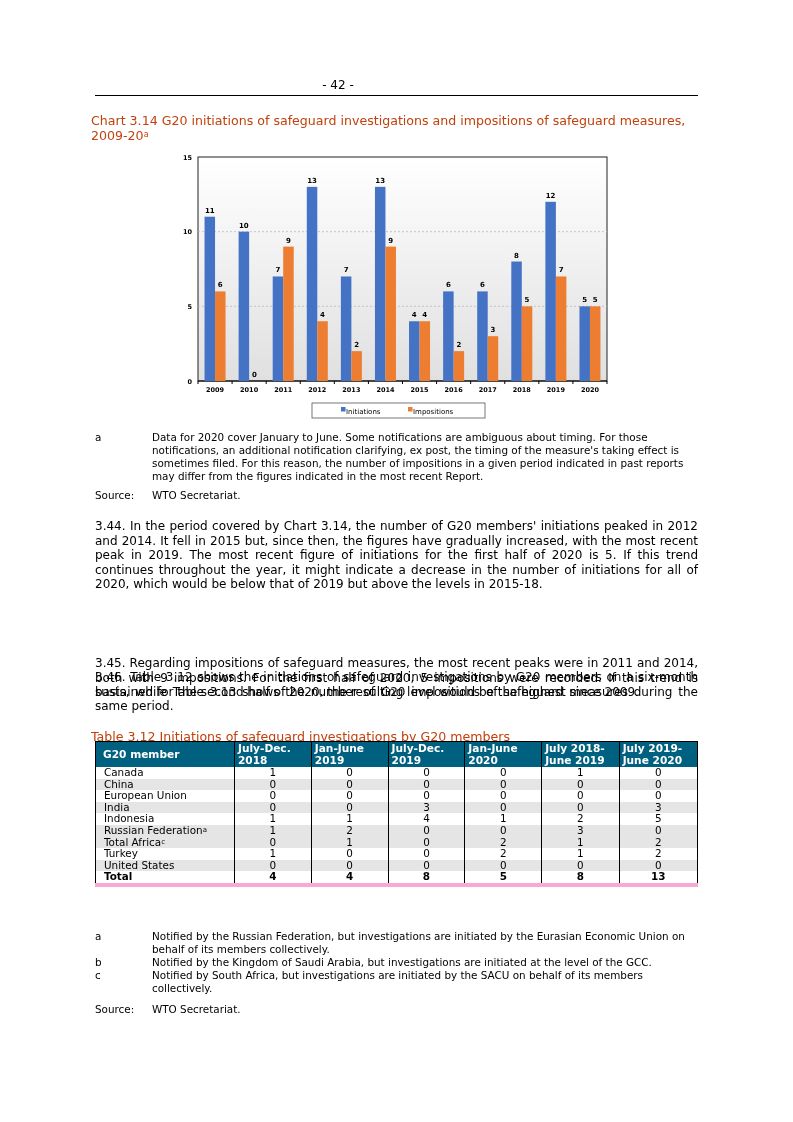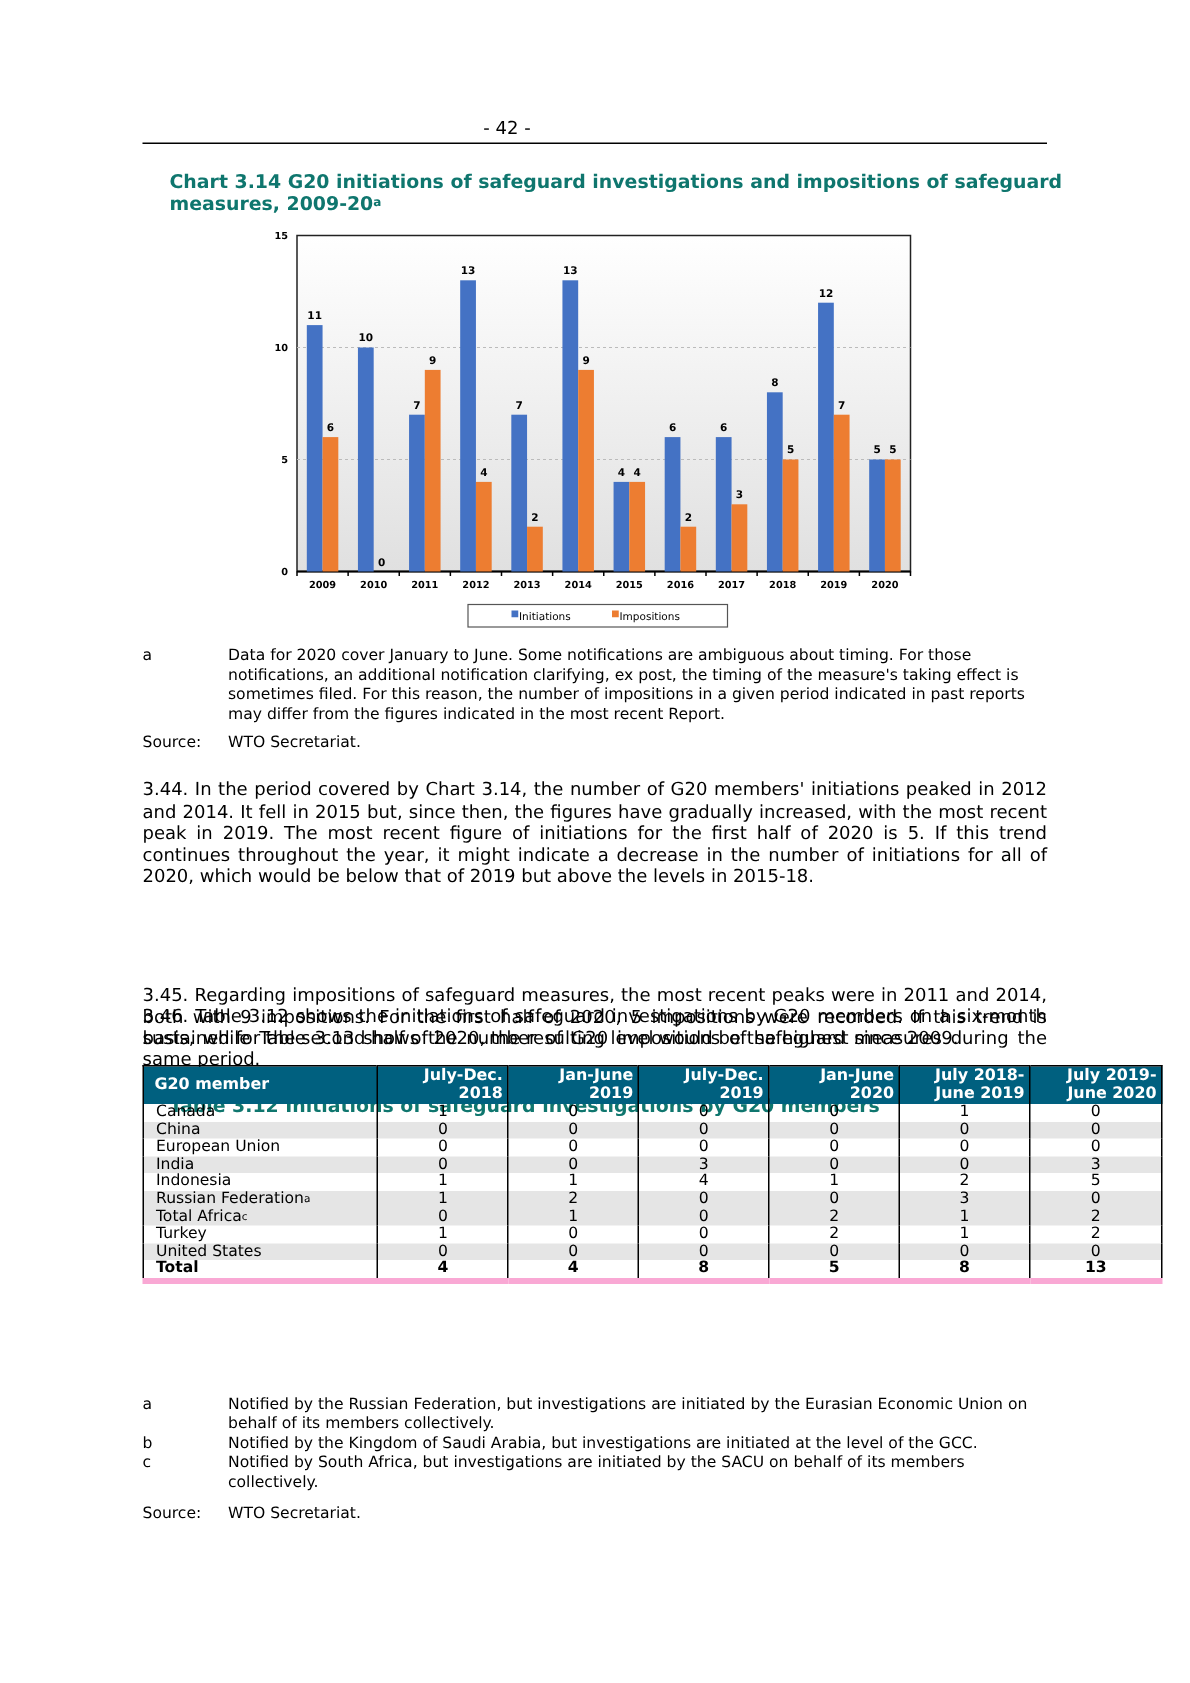--- a/index.html
+++ b/index.html
@@ -1,29 +1,29 @@
 <!DOCTYPE html>
 <html><head>
 <meta charset="utf-8">
 <style>
   html, body { margin: 0; padding: 0; background: #ffffff; }
   body { width: 793px; height: 1122px; position: relative; font-family: "DejaVu Sans", sans-serif; color: #000; overflow: hidden; }
   .page-number { position: absolute; left: 0; width: 676px; top: 78px; text-align: center; font-size: 12px; }
   .header-rule { position: absolute; left: 95px; width: 603px; top: 95px; height: 0; border-top: 1px solid #000; }
-  .caption { position: absolute; left: 113px; width: 603px; font-weight: bold; color: #0f766e; font-size: 12.6px; line-height: 15px; }
+  .caption { position: absolute; left: 91px; width: 603px; font-weight: normal; color: #c2410c; font-size: 12.6px; line-height: 15px; }
   .caption sup { font-size: 8px; vertical-align: top; position: relative; top: -1px; }
   #chart-title { top: 113px; }
   #chart-svg { position: absolute; left: 160px; top: 150px; }
   .note-row { position: absolute; left: 95px; width: 603px; font-size: 10.4px; line-height: 13px; display: flex; }
   .note-key { width: 57px; flex: none; }
   .note-text { flex: 1; }
   .para { position: absolute; left: 95px; width: 603px; font-size: 12px; line-height: 14.5px; text-align: justify; }
   #table-title { top: 729px; }
-  table.data { position: absolute; left: 95px; top: 710px; width: 680px; border-collapse: collapse; font-size: 10.4px; border-radius: 30px; }
-  table.data th { background: #00607f; color: #fff; font-weight: bold; font-size: 10.6px; line-height: 11.5px; padding: 1px 3px; border-left: 1px solid #000; text-align: right; height: 22px; }
+  table.data { position: absolute; left: 95px; top: 741px; width: 603px; border-collapse: collapse; font-size: 10.4px; border-radius: 30px; }
+  table.data th { background: #00607f; color: #fff; font-weight: bold; font-size: 10.6px; line-height: 11.5px; padding: 1px 3px; border-left: 1px solid #000; text-align: left; height: 22px; }
   table.data th.first { text-align: left; padding-left: 7px; border-left: none; }
   table.data td { border-left: 1px solid #000; text-align: center; line-height: 11.6px; padding: 0 3px; vertical-align: top; }
   table.data td.first { text-align: left; padding-left: 8px; border-left: none; }
   table.data tr.alt td { background: #e5e5e5; }
   table.data tr.total td { font-weight: bold; border-bottom: 4px solid #f9a8d4; }
   table.data { border: 1px solid #000; }
   table.data td sup { font-size: 7px; vertical-align: top; }
 </style>
 </head>
 <body>

